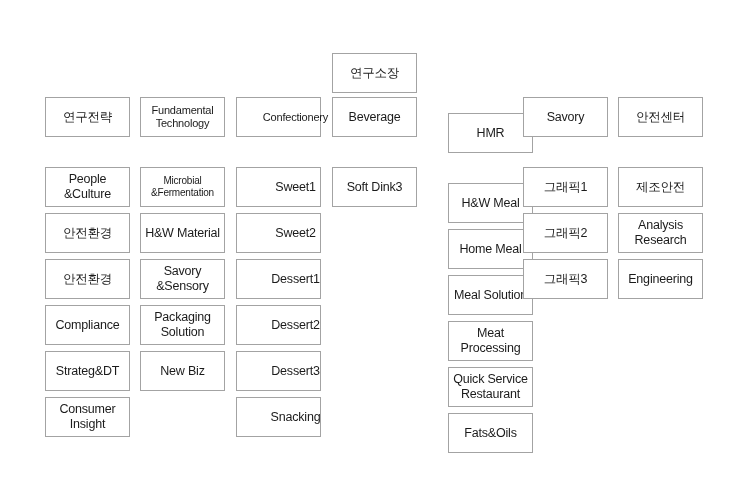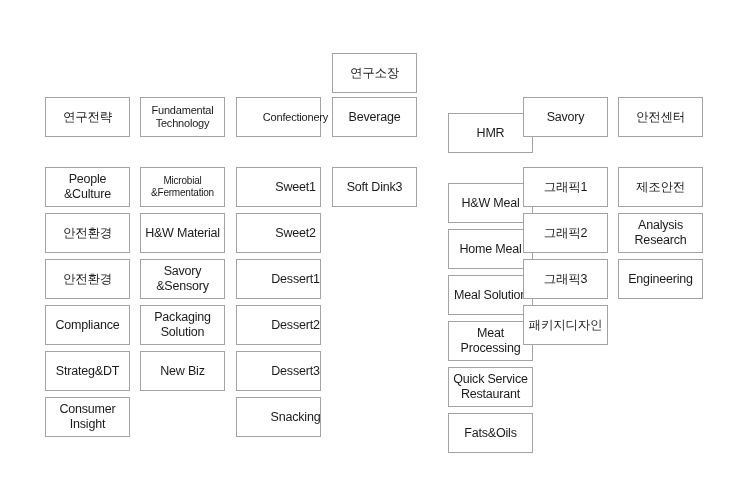--- a/index.html
+++ b/index.html
@@ -97,20 +97,19 @@
   <div class="box r2 c4">Meal Solution</div>
   <div class="box r3 c4">Meat
 Processing</div>
   <div class="box r4 c4">Quick Service
 Restaurant</div>
   <div class="box r5 c4">Fats&amp;Oils</div>
 
   <div class="box r0 c5">그래픽1</div>
   <div class="box r1 c5">그래픽2</div>
   <div class="box r2 c5">그래픽3</div>
-  <div class="box r3 c5">패키지디자인</div>
 
   <div class="box r0 c6">제조안전</div>
   <div class="box r1 c6">Analysis
 Research</div>
   <div class="box r2 c6">Engineering</div>
 
 </div>
 
 </body></html>

